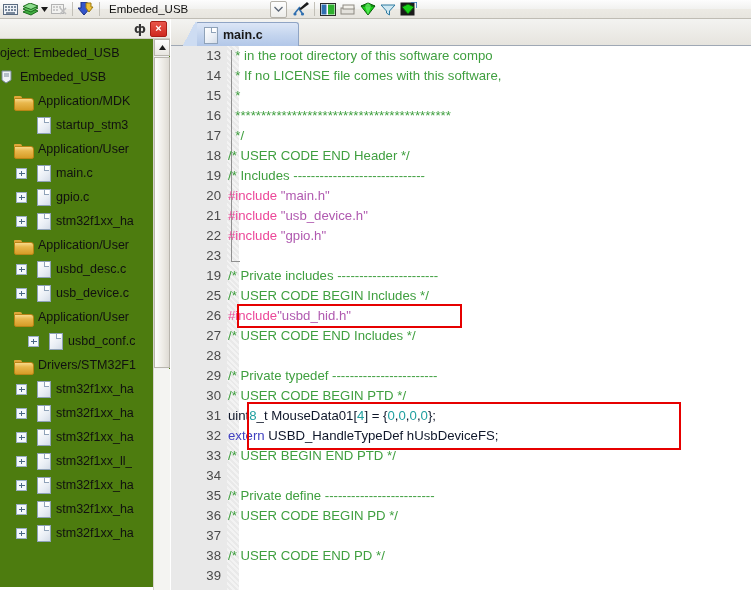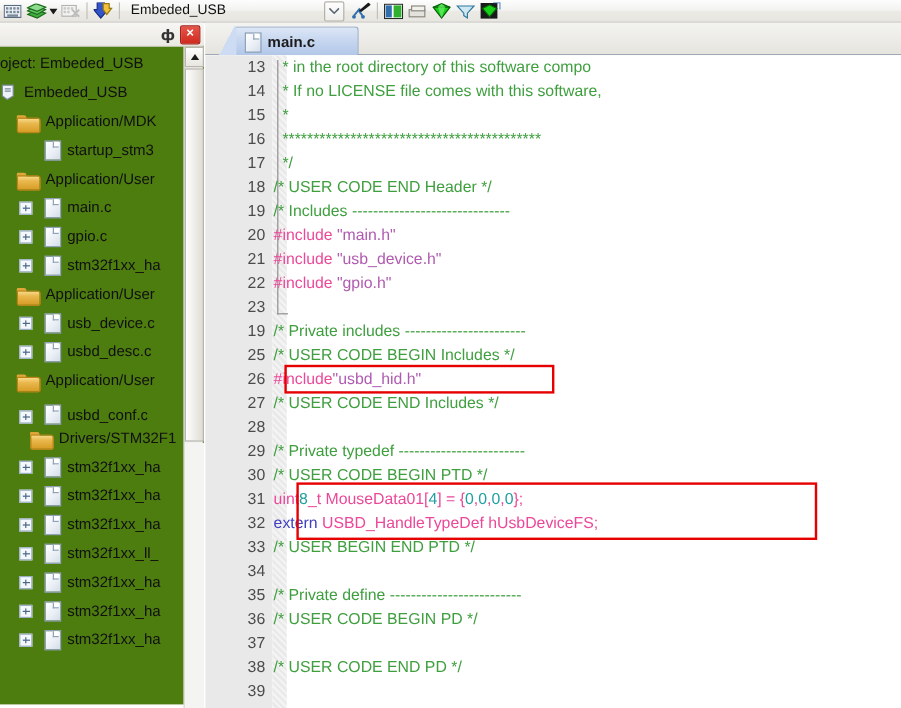--- a/index.html
+++ b/index.html
@@ -186,21 +186,21 @@
     position: absolute; left: 60px; top: 4px; width: 9px; height: 212px;
     border-left: 1px solid #8f8f8f; border-bottom: 1px solid #8f8f8f;
   }
 
   
   .c-com  { color: #3f9f3f; }
   .c-str  { color: #b05ab0; }
   .c-pre  { color: #ec4899; }
   .c-kw   { color: #4040c0; }
   .c-num  { color: #20a0a0; }
-  .c-pln  { color: #ec4899; }
+  .c-pln  { color: #0f172a; }
 
   
   .redbox {
     position: absolute; border: 2px solid #e60000; pointer-events: none;
   }
 </style>
 </head>
 <body>
 
 <div id="app">
@@ -359,39 +359,39 @@
           <span class="tlabel">stm32f1xx_ha</span>
         </div>
         <div class="trow" style="padding-left: 14px;">
           <span class="folder-ico"></span>
           <span class="tlabel">Application/User</span>
         </div>
         <div class="trow" style="padding-left: 16px;">
           <span class="t-exp"></span>
           <span class="t-spacer" style="width: 7px;"></span>
           <span class="file-ico"></span>
+          <span class="tlabel">usbd_desc.c</span>
+        </div>
+        <div class="trow" style="padding-left: 16px;">
+          <span class="t-exp"></span>
+          <span class="t-spacer" style="width: 7px;"></span>
+          <span class="file-ico"></span>
           <span class="tlabel">usb_device.c</span>
-        </div>
-        <div class="trow" style="padding-left: 16px;">
-          <span class="t-exp"></span>
-          <span class="t-spacer" style="width: 7px;"></span>
-          <span class="file-ico"></span>
-          <span class="tlabel">usbd_desc.c</span>
         </div>
         <div class="trow" style="padding-left: 14px;">
           <span class="folder-ico"></span>
           <span class="tlabel">Application/User</span>
         </div>
-        <div class="trow" style="padding-left: 16px; align-items: flex-end;">
+        <div class="trow" style="padding-left: 28px;">
           <span class="t-exp"></span>
           <span class="t-spacer" style="width: 7px;"></span>
           <span class="file-ico"></span>
           <span class="tlabel">usbd_conf.c</span>
         </div>
-        <div class="trow" style="padding-left: 14px; margin-left: 11px;">
+        <div class="trow" style="padding-left: 14px;">
           <span class="folder-ico"></span>
           <span class="tlabel">Drivers/STM32F1</span>
         </div>
         <div class="trow" style="padding-left: 16px;">
           <span class="t-exp"></span>
           <span class="t-spacer" style="width: 7px;"></span>
           <span class="file-ico"></span>
           <span class="tlabel">stm32f1xx_ha</span>
         </div>
         <div class="trow" style="padding-left: 16px;">

